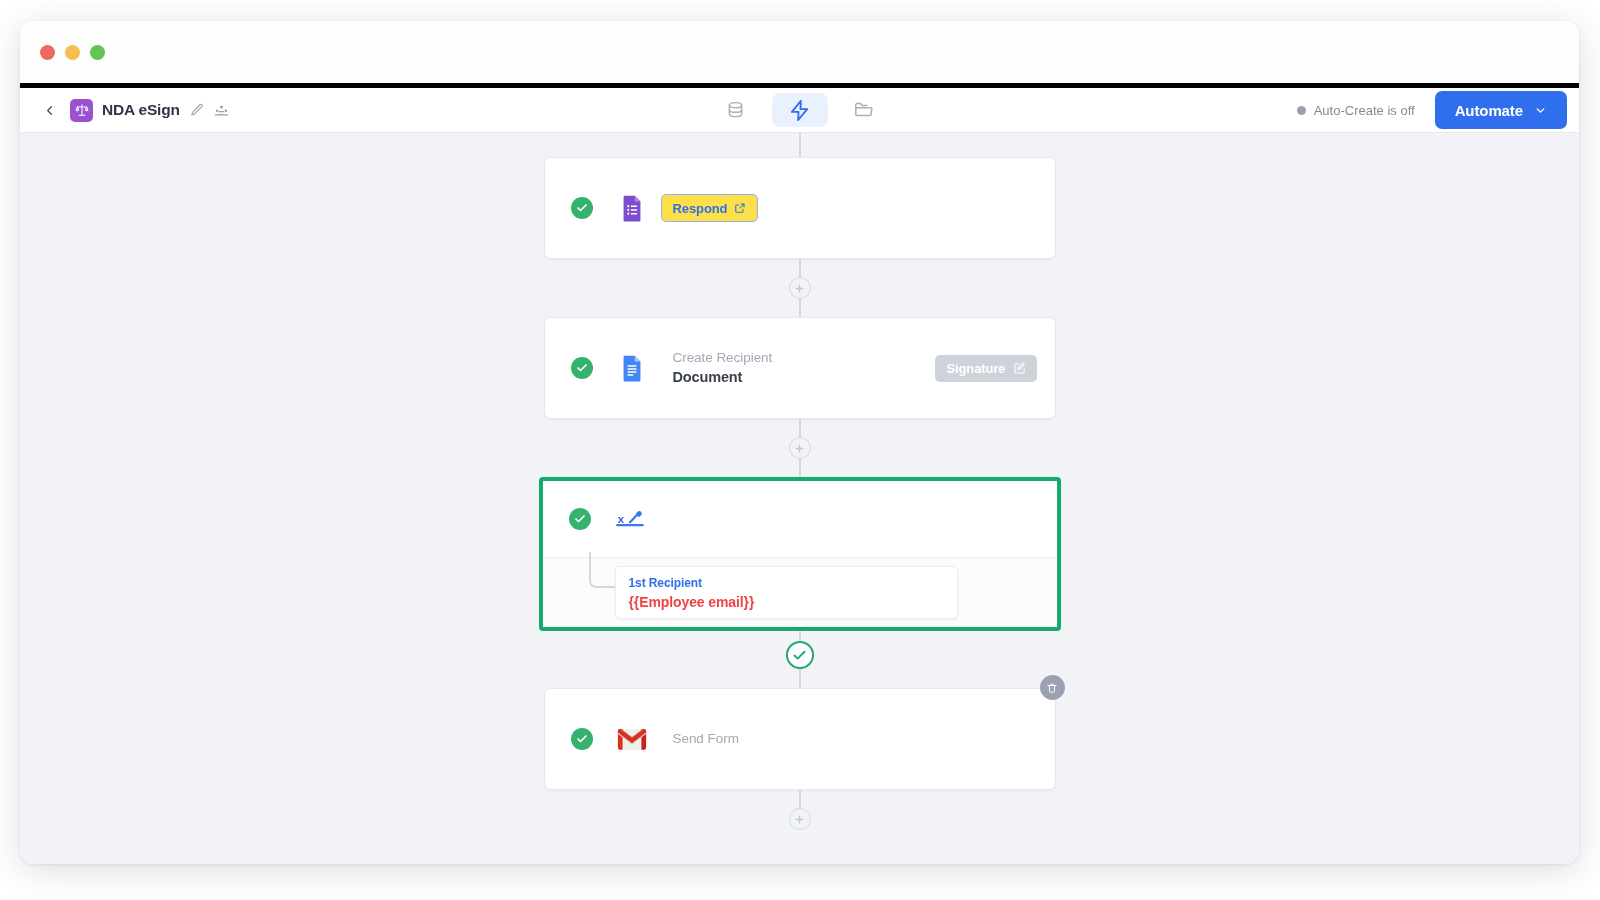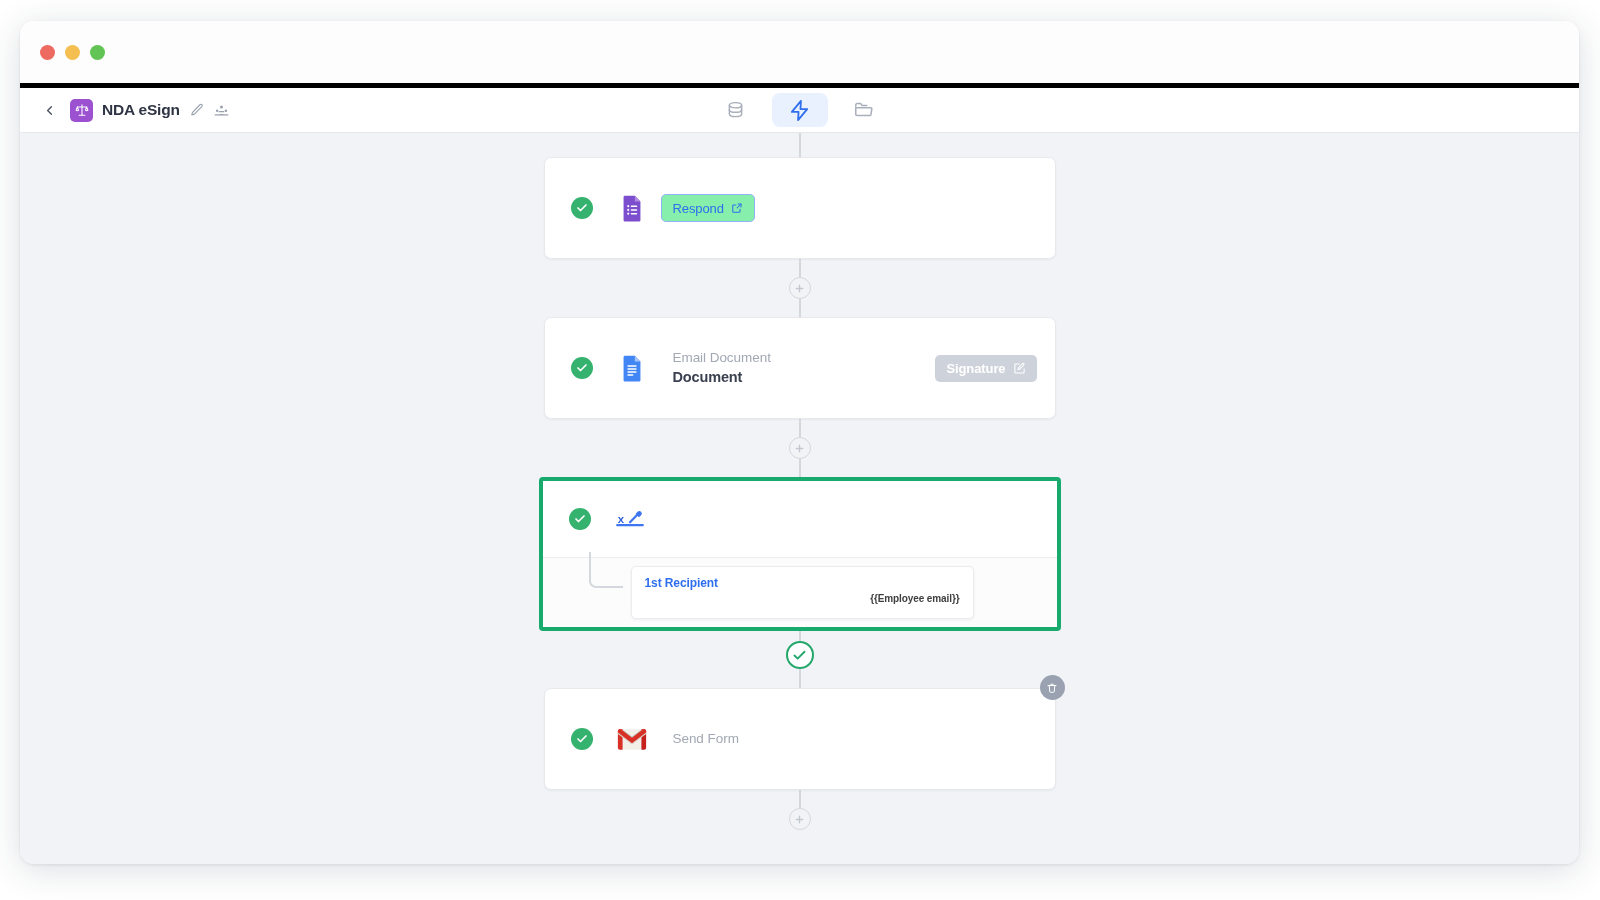--- a/index.html
+++ b/index.html
@@ -236,26 +236,26 @@
     color: #3a4050;
     line-height: 1.45;
     letter-spacing: -.15px;
     white-space: nowrap;
   }
   .card-action { flex: 0 0 auto; margin-left: 12px; }
 
   .btn-respond {
     border: 1px solid #8fb1f5;
     color: #2f6fed;
-    background: #86efac;
+    background: #fde047;
     border-radius: 5px;
     height: 28px;
     padding: 0 11px;
     font-size: 13px;
-    font-weight: normal;
+    font-weight: bold;
     display: flex; align-items: center; gap: 7px;
     cursor: pointer;
     letter-spacing: -.1px;
   }
   .badge-signable {
     background: #ced3db;
     color: #ffffff;
     border-radius: 5px;
     height: 27px;
     padding: 0 11px;
@@ -279,44 +279,43 @@
     left: 46px;
     top: -6px;
     width: 34px;
     height: 36px;
     border-left: 2px solid #d4d8de;
     border-bottom: 2px solid #d4d8de;
     border-bottom-left-radius: 7px;
   }
   .recipient-card {
     position: absolute;
-    left: 88px;
+    left: 72px;
     top: 8px;
     width: 343px;
     height: 53px;
     background: #ffffff;
     border: 1px solid #eaecf0;
     border-radius: 5px;
     box-shadow: 0 1px 3px rgba(45,55,75,.07);
     padding: 7px 13px;
   }
   .recipient-label {
     font-size: 12px;
     font-weight: bold;
     color: #2f6fed;
     line-height: 1.5;
     letter-spacing: -.1px;
   }
   .recipient-value {
-    font-size: 10px;
-    font-weight: bold;
-    color: #404040;
+    font-size: 14px;
+    font-weight: bold;
+    color: #ef4444;
     line-height: 1.45;
     letter-spacing: -.1px;
-    text-align: right;
   }
 
   
   .trash-button {
     position: absolute;
     top: -14px;
     right: -10px;
     width: 25px; height: 25px;
     border-radius: 50%;
     background: #9aa2b1;
@@ -391,20 +390,32 @@
       </div>
 
       <div class="view-tab">
         <svg width="22" height="22" viewBox="0 0 24 24" fill="none" stroke="currentColor" stroke-width="1.7" stroke-linecap="round" stroke-linejoin="round">
           <path d="M3 8V6.5A1.5 1.5 0 0 1 4.5 5h3.8l1.6 2H15"></path>
           <path d="M3 9.5h16.5a1 1 0 0 1 1 1.15l-.9 6.2A1.5 1.5 0 0 1 18.1 18H4.5A1.5 1.5 0 0 1 3 16.5z"></path>
         </svg>
       </div>
     </div>
 
+    <div id="header-right">
+      <div id="autocreate-status">
+        <span id="autocreate-dot"></span>
+        <span>Auto-Create is off</span>
+      </div>
+      <button id="automate-button">
+        <span>Automate</span>
+        <svg width="13" height="13" viewBox="0 0 24 24" fill="none" stroke="currentColor" stroke-width="2.6" stroke-linecap="round" stroke-linejoin="round">
+          <polyline points="6 9 12 15 18 9"></polyline>
+        </svg>
+      </button>
+    </div>
   </div>
 
   <div id="canvas">
     <div id="flow">
 
       <div class="connector" style="height:24px"></div>
 
       <div class="step-card">
         <div class="card-row">
           <span class="status-check">
@@ -460,21 +471,21 @@
               <path d="M19 3l6 6h-6z" fill="#a7c5fb"></path>
               <g fill="#ffffff">
                 <rect x="11" y="13" width="10" height="1.6" rx=".8"></rect>
                 <rect x="11" y="16.2" width="10" height="1.6" rx=".8"></rect>
                 <rect x="11" y="19.4" width="10" height="1.6" rx=".8"></rect>
                 <rect x="11" y="22.6" width="6.5" height="1.6" rx=".8"></rect>
               </g>
             </svg>
           </span>
           <span class="card-text">
-            <div class="card-kicker">Email Document</div>
+            <div class="card-kicker">Create Recipient</div>
             <div class="card-title">Document</div>
           </span>
           <span class="card-action">
             <span class="badge-signable">
               <span>Signature</span>
               <svg width="13" height="13" viewBox="0 0 24 24" fill="none" stroke="currentColor" stroke-width="1.9" stroke-linecap="round" stroke-linejoin="round">
                 <path d="M20.5 12.5V19a1.5 1.5 0 0 1-1.5 1.5H5A1.5 1.5 0 0 1 3.5 19V5A1.5 1.5 0 0 1 5 3.5h6.5"></path>
                 <path d="M17.2 3.2a1.8 1.8 0 0 1 2.6 2.6l-7.3 7.3-3.4 1 1-3.4z"></path>
               </svg>
             </span>

